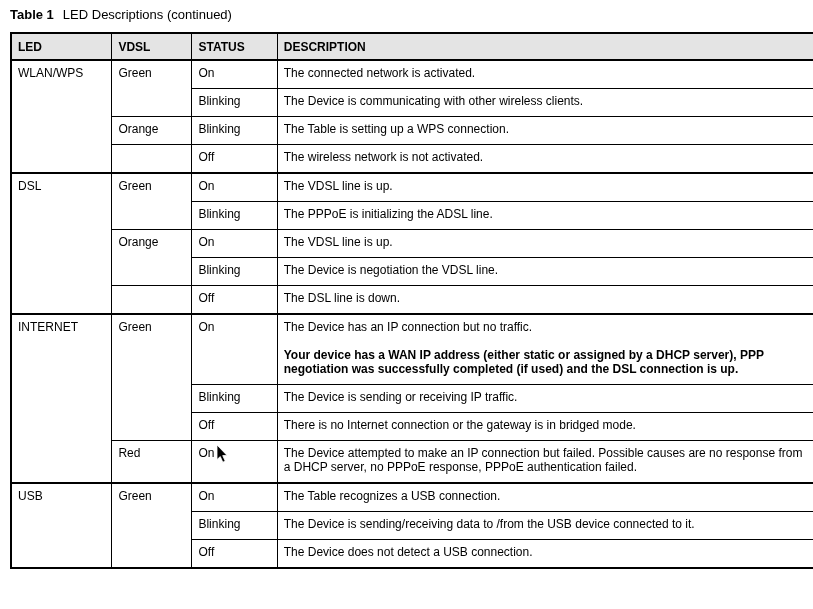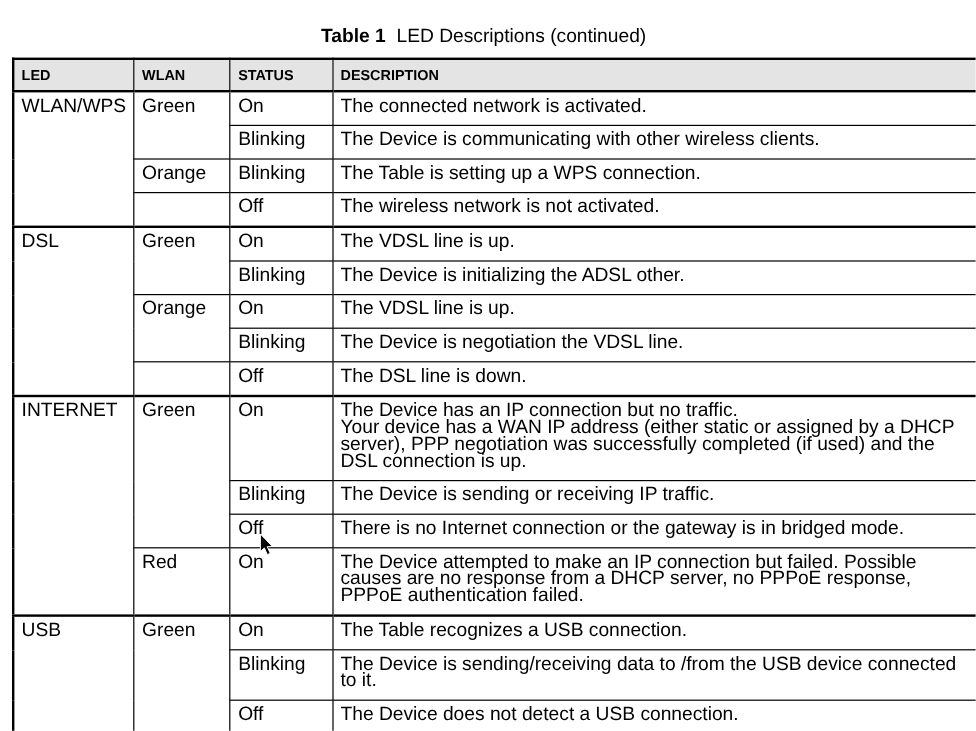--- a/index.html
+++ b/index.html
@@ -13,41 +13,40 @@
     color: #000000;
     position: relative;
   }
   .page {
     position: absolute;
     left: 10px;
     top: 7px;
     width: 786px;
   }
   .table-title {
-    font-size: 16px;
+    font-size: 13px;
     line-height: 16px;
-    margin: 16px 0 9px 0;
+    margin: 0 0 9px 0;
     white-space: nowrap;
-    text-align: center;
   }
   .table-title .title-label {
     font-weight: bold;
     margin-right: 9px;
   }
   table.led-table {
     border-collapse: collapse;
     width: 807px;
     table-layout: fixed;
     border: 2px solid #000000;
   }
   .led-table th, .led-table td {
     border: 1px solid #000000;
     vertical-align: top;
     text-align: left;
-    font-size: 16px;
+    font-size: 12px;
     overflow: hidden;
   }
   .led-table th {
     background: #e4e4e4;
     font-weight: bold;
     font-size: 12px;
     line-height: 16px;
     padding: 5px 6px 4px 6px;
     border-bottom-width: 2px;
   }
@@ -55,20 +54,22 @@
     line-height: 14px;
     padding: 5px 6px 8px 6px;
   }
   .led-table tr.group-start td {
     border-top-width: 2px;
   }
   .led-table td p {
     margin: 0;
   }
   .led-table td p + p {
+    margin-top: 14px;
+    font-weight: bold;
   }
   .col-led    { width: 97px;  }
   .col-color  { width: 77px;  }
   .col-status { width: 82px;  }
   .col-desc   { width: 518px; }
   .mouse-cursor {
     position: absolute;
     left: 216px;
     top: 445px;
     pointer-events: none;
@@ -86,21 +87,21 @@
   <table class="led-table">
     <colgroup>
       <col class="col-led">
         <col class="col-color">
         <col class="col-status">
         <col class="col-desc">
     </colgroup>
     <thead>
       <tr>
         <th>LED</th>
-        <th>WLAN</th>
+        <th>VDSL</th>
         <th>STATUS</th>
         <th>DESCRIPTION</th>
       </tr>
     </thead>
     <tbody>
         <tr class="group-start">
           <td rowspan="4">WLAN/WPS</td>
           <td rowspan="2">Green</td>
           <td>On</td>
           <td>
@@ -131,21 +132,21 @@
           <td rowspan="5">DSL</td>
           <td rowspan="2">Green</td>
           <td>On</td>
           <td>
             <p>The VDSL line is up.</p>
           </td>
         </tr>
         <tr>
           <td>Blinking</td>
           <td>
-            <p>The Device is initializing the ADSL other.</p>
+            <p>The PPPoE is initializing the ADSL line.</p>
           </td>
         </tr>
         <tr>
           <td rowspan="2">Orange</td>
           <td>On</td>
           <td>
             <p>The VDSL line is up.</p>
           </td>
         </tr>
         <tr>

